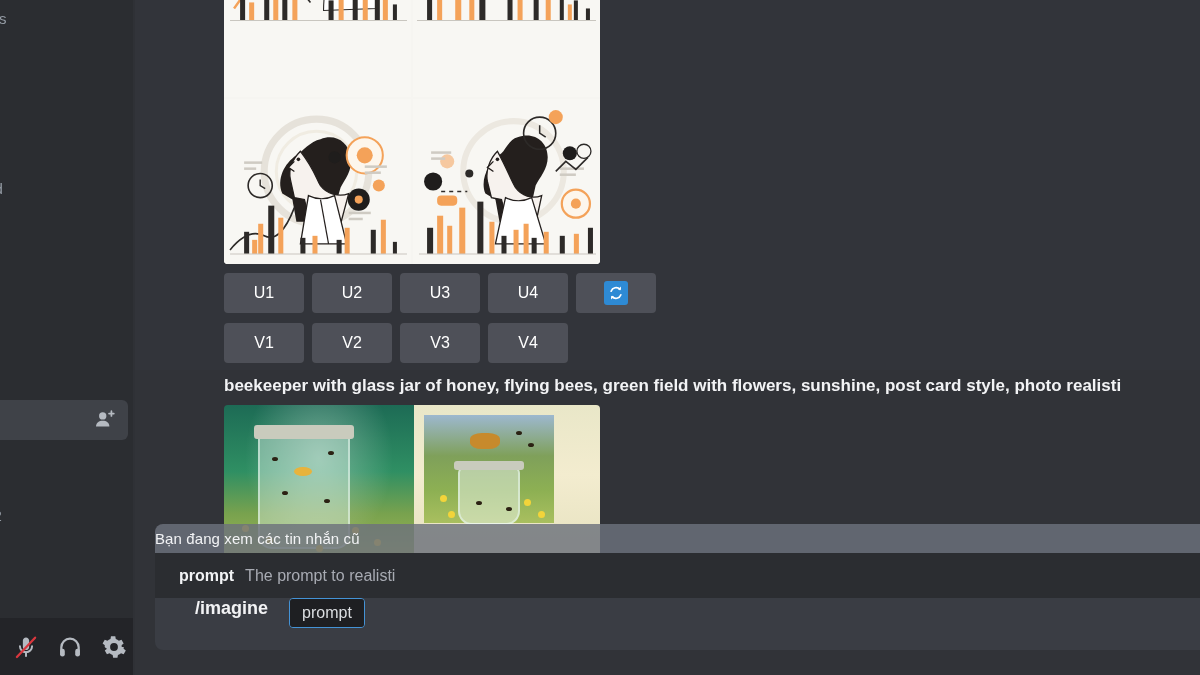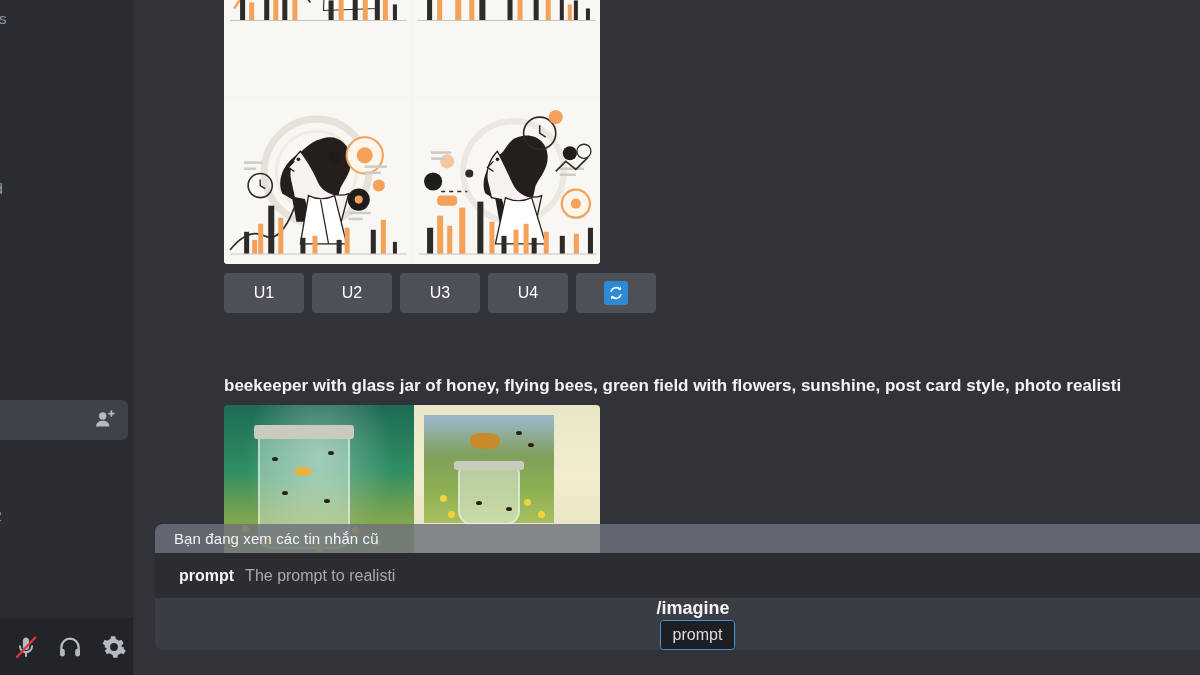--- a/index.html
+++ b/index.html
@@ -175,21 +175,20 @@
   .ac-popup {
     position: absolute; left: 155px; top: 524px;
     width: 1045px; height: 126px;
     border-radius: 8px 0 0 8px;
     overflow: hidden;
   }
   .ac-header {
     height: 29px;
     background: rgba(109,114,125,.82);
     display: flex; align-items: center;
-    padding-left: 19px;
   }
   .ac-header .txt {
     color: #f2f3f5;
     font-size: 15px;
     letter-spacing: .1px;
   }
   .ac-option {
     height: 45px;
     background: #2b2d31;
     display: flex; align-items: center;
@@ -198,24 +197,23 @@
   }
   .ac-option .opt-name {
     color: #f2f3f5; font-size: 16px; font-weight: bold;
   }
   .ac-option .opt-desc {
     color: #a8abb3; font-size: 16px;
   }
   .ac-input-zone {
     height: 52px;
     background: #3a3d44;
-    display: flex; align-items: center;
+    display: flex; align-items: flex-start;
     padding-left: 40px;
-    gap: 1px;
-    flex-direction: column;
+    gap: 12px;
   }
   .slash-cmd {
     color: #f2f3f5; font-size: 18px; font-weight: bold;
     margin-right: 9px;
   }
   .arg-pill {
     display: flex; align-items: center;
     border: 1px solid #4493d6;
     border-radius: 4px;
     height: 30px;
@@ -461,20 +459,26 @@
             <svg viewBox="0 0 24 24" width="18" height="18">
               <path d="M5.5 9.6A7 7 0 0117.3 7.1" stroke="#fff" stroke-width="2.2" fill="none" stroke-linecap="round"></path>
               <path d="M18.5 14.4A7 7 0 016.7 16.9" stroke="#fff" stroke-width="2.2" fill="none" stroke-linecap="round"></path>
               <path d="M18.6 3.2v4.2h-4.2z" fill="#fff"></path>
               <path d="M5.4 20.8v-4.2h4.2z" fill="#fff"></path>
             </svg>
           </span>
         </button>
       </div>
 
+      <div class="btn-row r2">
+        <button class="mj-btn">V1</button>
+        <button class="mj-btn">V2</button>
+        <button class="mj-btn">V3</button>
+        <button class="mj-btn">V4</button>
+      </div>
     </div>
 
     <div class="msg-lower"></div>
 
     <div class="prompt-line">beekeeper with glass jar of honey, flying bees, green field with flowers, sunshine, post card style, photo realisti</div>
 
     <div class="bee-wrap">
       <div class="bee-a">
         <div class="jar" style="left:34px; top:28px; width:92px; height:116px;"></div>
         <div class="jar-lid" style="left:30px; top:20px; width:100px; height:14px;"></div>

